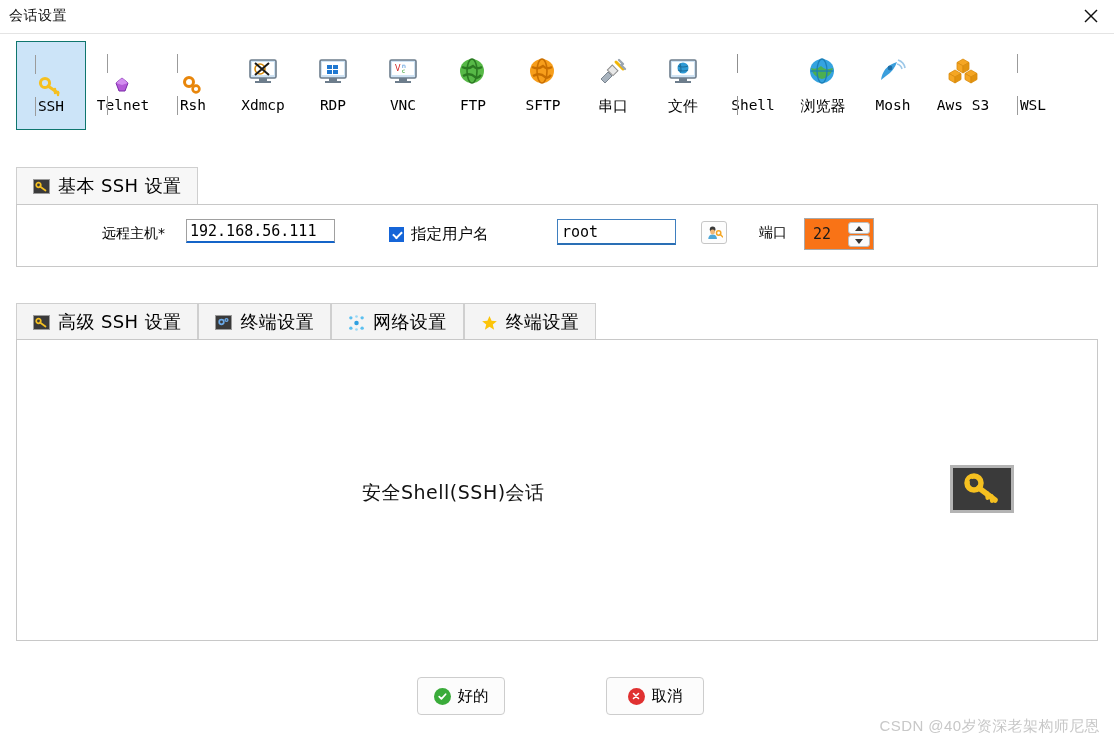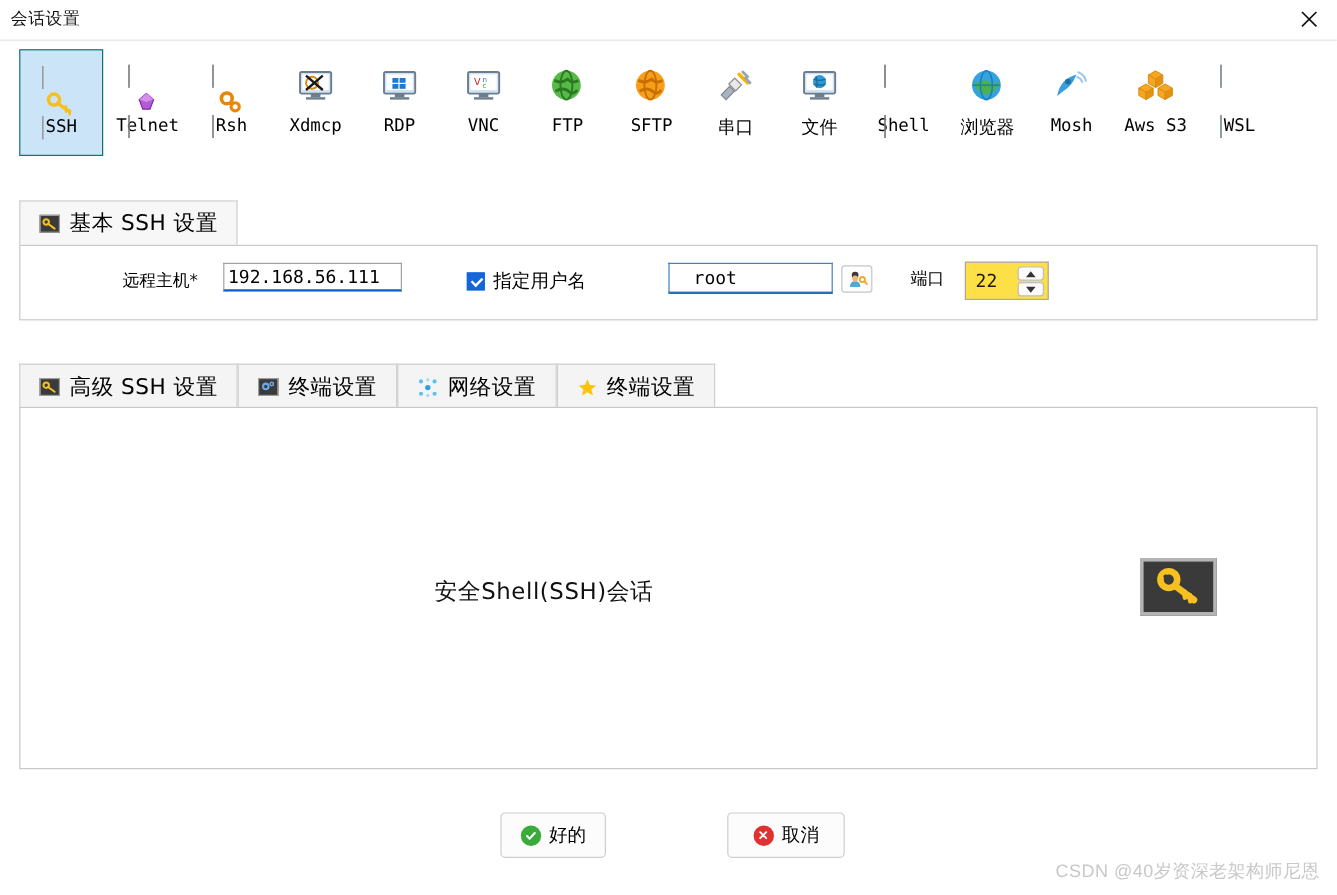--- a/index.html
+++ b/index.html
@@ -198,29 +198,29 @@
     width: 7px; height: 4px;
     border-left: 2px solid #fff;
     border-bottom: 2px solid #fff;
     transform: rotate(-45deg);
   }
   .chk-label { margin-left: 7px; font-size: 15.5px; font-family: "DejaVu Sans", sans-serif; }
   .user-input {
     position: absolute;
     left: 557px;
     top: 219px;
-    width: 137px;
+    width: 119px;
     height: 26px;
     border: 1px solid #3f7fbf;
     border-bottom: 2px solid #2a6fb5;
     background: #fff;
     box-sizing: border-box;
     font-family: "DejaVu Sans Mono", monospace;
     font-size: 15px;
-    padding: 0 20px;
+    padding: 0 4px;
     color: #000;
     outline: none;
   }
   .user-btn {
     position: absolute;
     left: 701px;
     top: 221px;
     width: 26px;
     height: 23px;
     background: #fdfdfd;
@@ -233,21 +233,21 @@
     justify-content: center;
   }
   .port-label { position: absolute; left: 759px; top: 224px; }
   .port-box {
     position: absolute;
     left: 804px;
     top: 218px;
     width: 70px;
     height: 32px;
     border: 1px solid #a9a9a9;
-    background: #fde047;
+    background: #f97316;
     box-sizing: border-box;
   }
   .port-val {
     position: absolute;
     left: 6px; top: 5px;
     font-family: "DejaVu Sans Mono", monospace;
     font-size: 15px;
     color: #1a1a1a;
     border: none;
     background: transparent;

